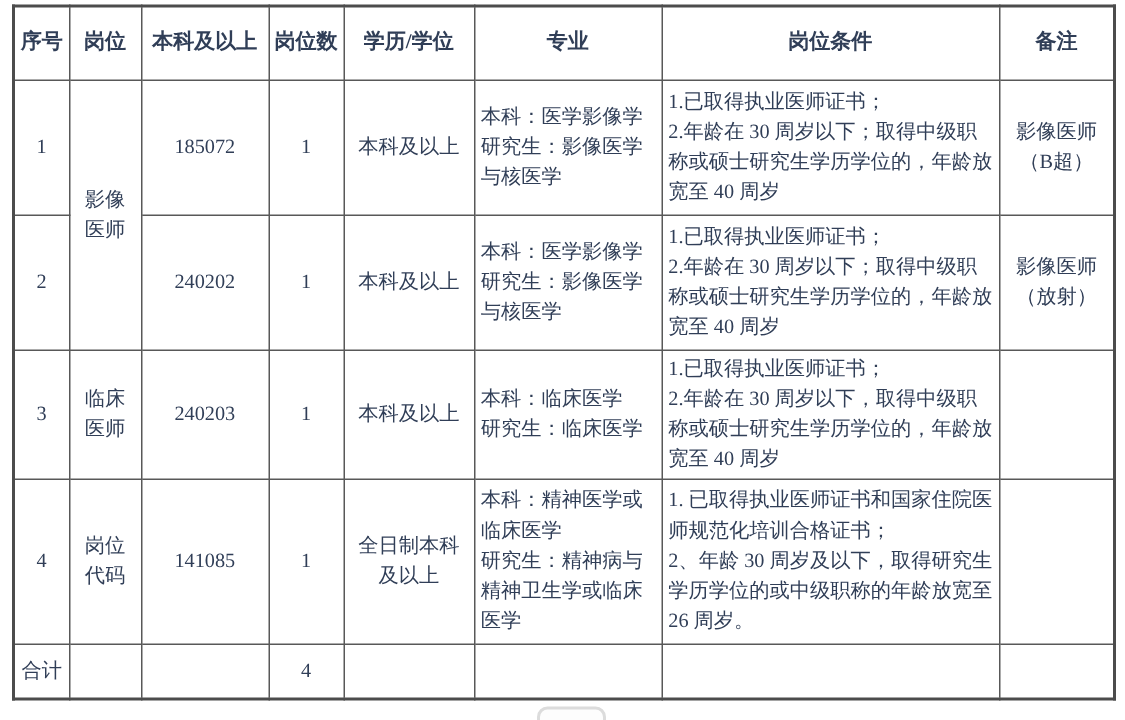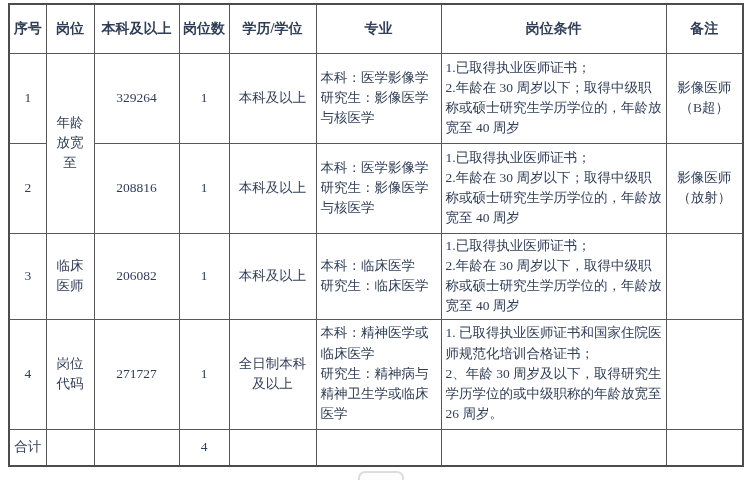--- a/index.html
+++ b/index.html
@@ -82,57 +82,57 @@
       <th>岗位数</th>
       <th>学历/学位</th>
       <th>专业</th>
       <th>岗位条件</th>
       <th>备注</th>
     </tr>
   </thead>
   <tbody>
     <tr class="r1">
       <td class="c">1</td>
-      <td class="c" rowspan="2">年龄放宽至</td>
-      <td class="c">329264</td>
+      <td class="c" rowspan="2">影像医师</td>
+      <td class="c">185072</td>
       <td class="c">1</td>
       <td class="c">本科及以上</td>
       <td class="l">本科：医学影像学
 研究生：影像医学与核医学</td>
       <td class="l">1.已取得执业医师证书；
 2.年龄在 30 周岁以下；取得中级职称或硕士研究生学历学位的，年龄放宽至 40 周岁</td>
       <td class="c">影像医师（B超）</td>
     </tr>
     <tr class="r2">
       <td class="c">2</td>
-      <td class="c">208816</td>
+      <td class="c">240202</td>
       <td class="c">1</td>
       <td class="c">本科及以上</td>
       <td class="l">本科：医学影像学
 研究生：影像医学与核医学</td>
       <td class="l">1.已取得执业医师证书；
 2.年龄在 30 周岁以下；取得中级职称或硕士研究生学历学位的，年龄放宽至 40 周岁</td>
       <td class="c">影像医师（放射）</td>
     </tr>
     <tr class="r3">
       <td class="c">3</td>
       <td class="c">临床医师</td>
-      <td class="c">206082</td>
+      <td class="c">240203</td>
       <td class="c">1</td>
       <td class="c">本科及以上</td>
       <td class="l">本科：临床医学
 研究生：临床医学</td>
       <td class="l">1.已取得执业医师证书；
 2.年龄在 30 周岁以下，取得中级职称或硕士研究生学历学位的，年龄放宽至 40 周岁</td>
       <td class="c"></td>
     </tr>
     <tr class="r4">
       <td class="c">4</td>
       <td class="c">岗位代码</td>
-      <td class="c">271727</td>
+      <td class="c">141085</td>
       <td class="c">1</td>
       <td class="c">全日制本科及以上</td>
       <td class="l">本科：精神医学或临床医学
 研究生：精神病与精神卫生学或临床医学</td>
       <td class="l">1. 已取得执业医师证书和国家住院医师规范化培训合格证书；
 2、年龄 30 周岁及以下，取得研究生学历学位的或中级职称的年龄放宽至 26 周岁。</td>
       <td class="c"></td>
     </tr>
     <tr class="total">
       <td class="c">合计</td>

